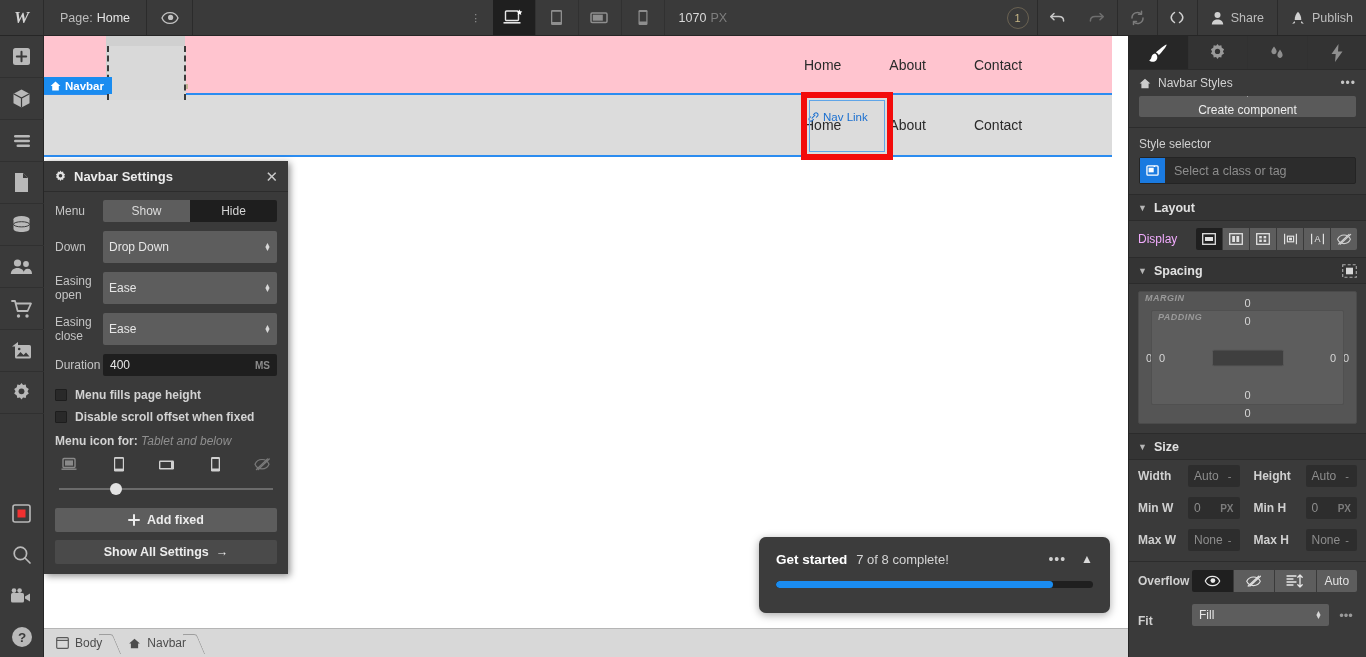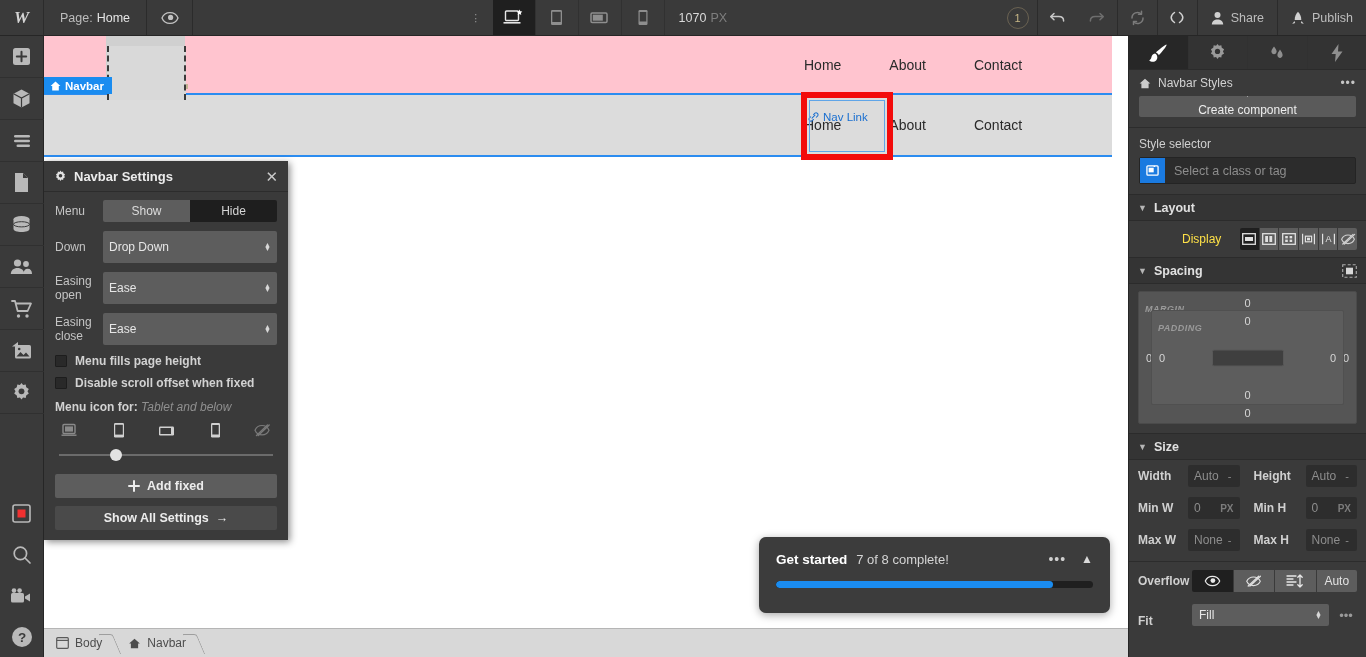--- a/index.html
+++ b/index.html
@@ -231,38 +231,38 @@
     align-items:center; justify-content:center; flex-shrink:0; margin:0 0 0 0;
   }
   .selector-ph { color:#8d8d8d; font-size:12.5px; padding-left:9px; }
   .sect-head {
     height:27px; display:flex; align-items:center; gap:7px; padding:0 9px;
     background:#343434; border-top:1px solid #2b2b2b; border-bottom:1px solid #2b2b2b;
   }
   .sect-head .t { font-size:12.5px; font-weight:bold; color:#e0e0e0; flex:1; }
   .caret { color:#b5b5b5; font-size:9px; }
   .disp-row { display:flex; align-items:center; padding:7px 9px; gap:10px; }
-  .disp-lbl { font-size:12px; color:#fde047; width:48px;margin-left:44px; }
+  .disp-lbl { font-size:12px; color:#f0abfc; width:48px; }
   .disp-btns { display:flex; flex:1; border-radius:2px; overflow:hidden; }
   .disp-b {
     flex:1; height:22px; display:flex; align-items:center; justify-content:center;
     background:#5d5d5d; border-right:1px solid #3a3a3a;
   }
   .disp-b.active { background:#1f1f1f; }
   .disp-b:last-child { border-right:none; }
 
   
   .spacing-wrap { padding:7px 9px 9px 9px; position:relative; }
   .margin-box {
     background:#555; border:1px solid #4a4a4a; border-radius:2px;
     padding:18px 12px 18px 12px; position:relative; height:133px;
   }
   .margin-box:before, .padding-box:before { content:''; }
   .mlbl {
-    position:absolute; left:6px; top:12px; font-size:9px; color:#9a9a9a;
+    position:absolute; left:6px; top:1px; font-size:9px; color:#9a9a9a;
     font-style:italic; font-weight:bold; letter-spacing:.5px;
   }
   .padding-box {
     background:#5d5d5d; border:1px solid #505050; border-radius:2px;
     height:100%; position:relative; padding:16px 10px;
   }
   .spv {
     position:absolute; font-size:11px; color:#d6d6d6;
   }
   .pad-center {
@@ -613,20 +613,27 @@
         <div class="ns-label">Easing close</div>
         <div class="sel">
           <span>Ease</span>
           <span class="arrows">
               <span>▲</span>
               <span>▼</span>
             </span>
         </div>
       </div>
 
+      <div class="ns-row" style="margin-bottom:12px;">
+        <div class="ns-label">Duration</div>
+        <div class="txtfield">
+          <span>400</span>
+          <span class="unit">MS</span>
+        </div>
+      </div>
 
       <div class="chk-row">
         <div class="chk"></div>
         <div class="chk-lbl">Menu fills page height</div>
       </div>
       <div class="chk-row">
         <div class="chk"></div>
         <div class="chk-lbl">Disable scroll offset when fixed</div>
       </div>
 

